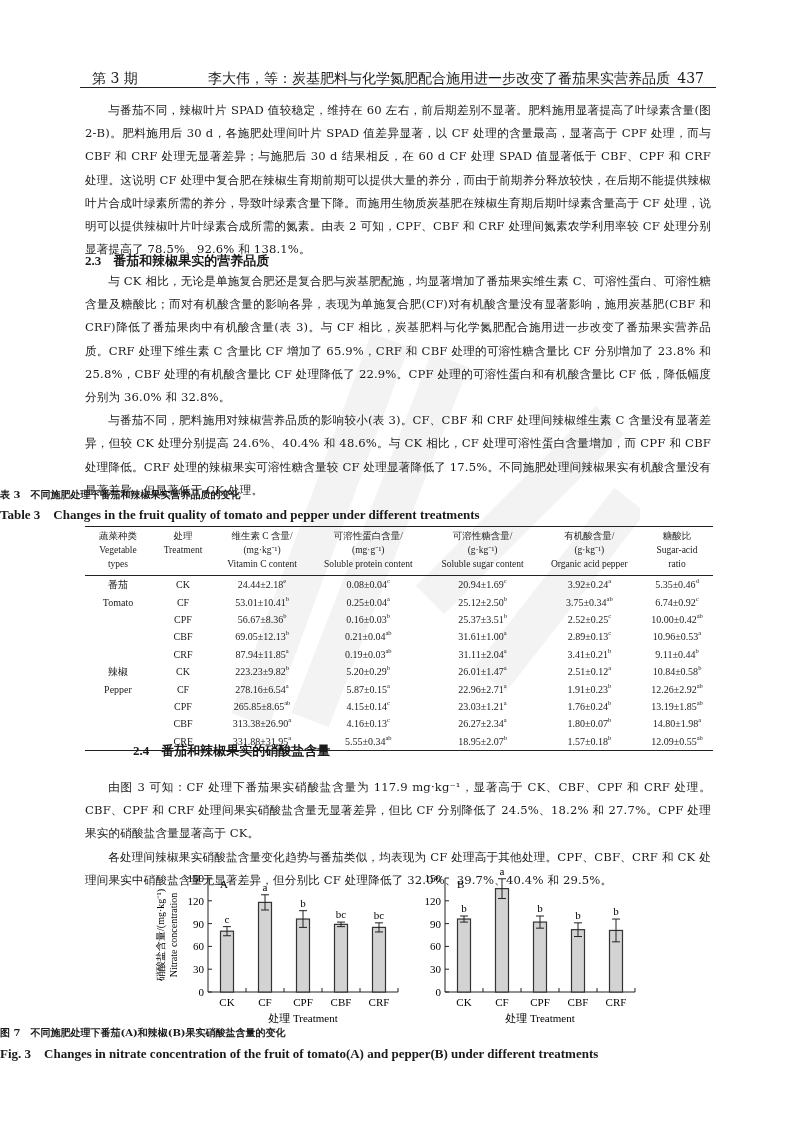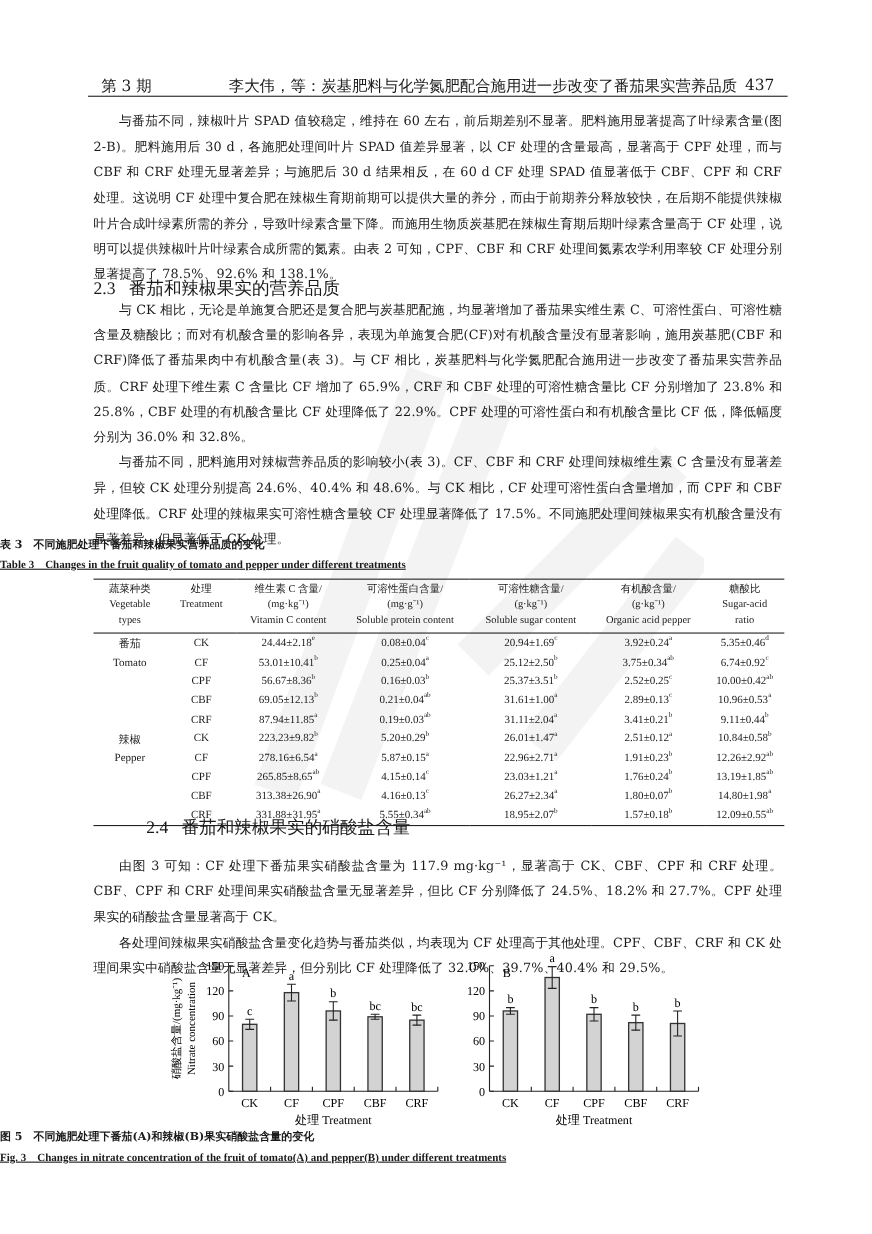--- a/index.html
+++ b/index.html
@@ -6,25 +6,25 @@
   body { width:793px; height:1122px; position:relative; overflow:hidden;
          font-family:"DejaVu Serif", "Liberation Serif", serif; color:#1a1a1a; }
   .header { position:absolute; left:80px; top:67px; width:636px; height:20px;
             border-bottom:1.2px solid #222; font-size:14px; }
   .header .issue { position:absolute; left:12px; top:3px; }
   .header .title { position:absolute; left:128px; top:3px; }
   .header .page { position:absolute; right:12px; top:3px; }
   .para { position:absolute; left:85px; width:626px; font-size:11.6px; line-height:23.2px;
           text-align:justify; letter-spacing:0.15px; }
   .para p { margin:0; text-indent:2em; }
-  .sec { position:absolute; left:85px; font-size:16px; font-weight:normal;
+  .sec { position:absolute; left:85px; font-size:13px; font-weight:bold;
          font-family:"DejaVu Sans", "Liberation Sans", sans-serif; }
   .sec .num { margin-right:12px; font-family:"Liberation Serif", serif; }
   .cap { position:absolute; left:0; width:681px; text-align:left; font-size:10px; font-weight:bold; }
-  .cap-en { font-family:"Liberation Serif", serif; font-size:10px;text-decoration:underline; }
+  .cap-en { font-family:"Liberation Serif", serif; font-size:13px; }
   table.t3 { position:absolute; left:85px; top:526px; width:628px; border-collapse:collapse;
              font-family:"Liberation Serif", serif; font-size:10px; }
   table.t3 thead tr th { font-weight:normal; vertical-align:top; padding:2px 2px 4px 2px; line-height:14px; font-size:9.5px; }
   table.t3 thead { border-top:1.4px solid #222; border-bottom:1px solid #222; }
   table.t3 tbody { border-bottom:1.4px solid #222; }
   table.t3 td { text-align:center; padding:0 2px; height:17.4px; }
   table.t3 td.veg { text-align:center;margin-top:20px; }
   sup { font-size:6.5px; vertical-align:top; position:relative; top:-2px; }
   .chart { position:absolute; top:866px; }
   .chart svg text { font-family:"Liberation Serif", serif; }
@@ -305,14 +305,14 @@
       <line x1="216" y1="53.03999999999999" x2="216" y2="75.84" stroke="#222" stroke-width="1"></line>
       <line x1="212" y1="53.03999999999999" x2="220" y2="53.03999999999999" stroke="#222" stroke-width="1"></line>
       <line x1="212" y1="75.84" x2="220" y2="75.84" stroke="#222" stroke-width="1"></line>
       <text x="216" y="49.03999999999999" text-anchor="middle" font-size="11">b</text>
       <text x="216" y="140" text-anchor="middle" font-size="11">CRF</text>
       <text x="57" y="22" font-size="11">B</text>
       <text x="140" y="156" text-anchor="middle" font-size="11">处理 Treatment</text>
     </svg>
 </div>
 
-<div class="cap" style="top:1026px;">图 5　不同施肥处理下番茄(A)和辣椒(B)果实硝酸盐含量的变化</div>
+<div class="cap" style="top:1026px;">图 7　不同施肥处理下番茄(A)和辣椒(B)果实硝酸盐含量的变化</div>
 <div class="cap cap-en" style="top:1045px;">Fig. 3　Changes in nitrate concentration of the fruit of tomato(A) and pepper(B) under different treatments</div>
 
 </body></html>

